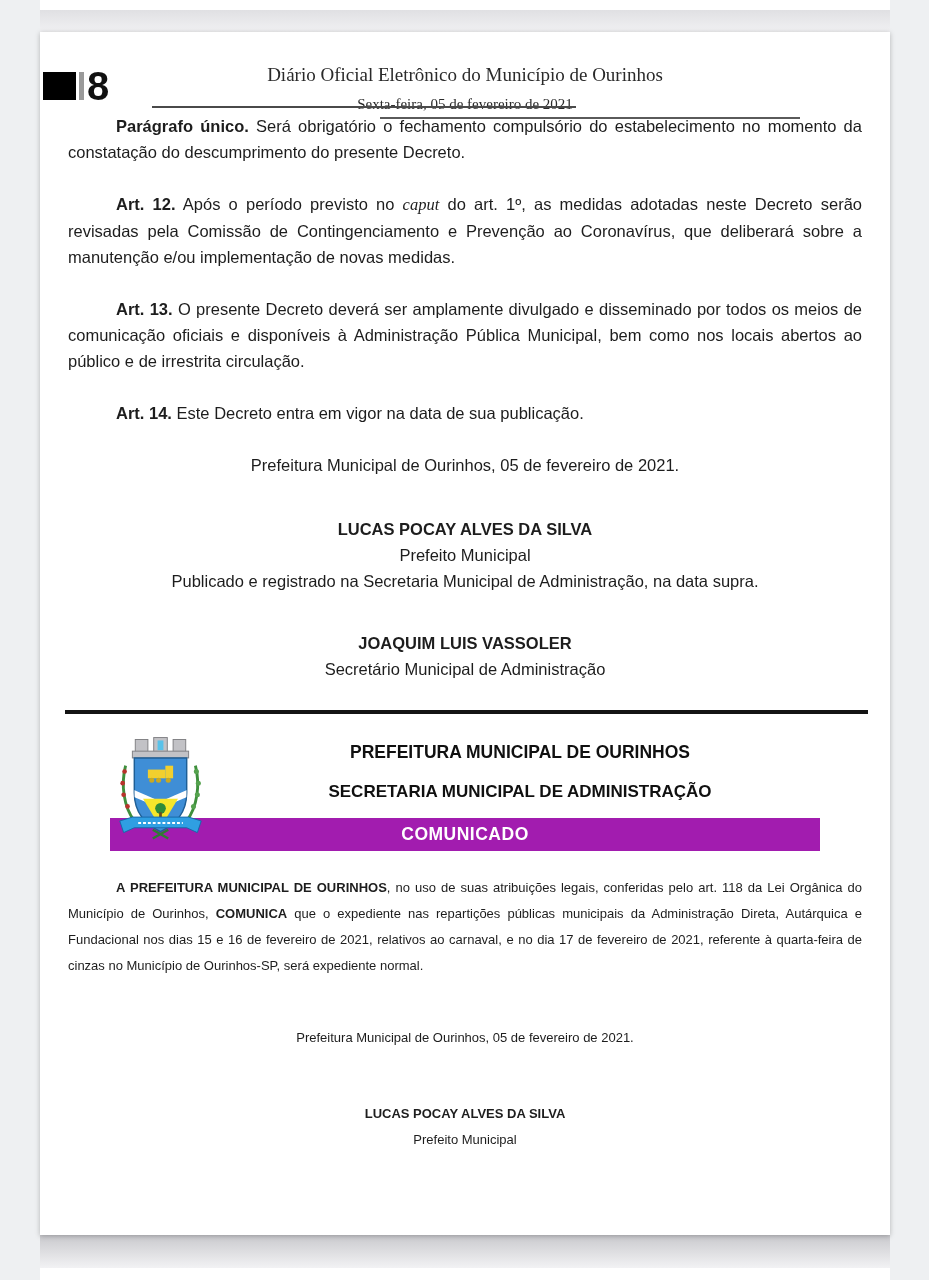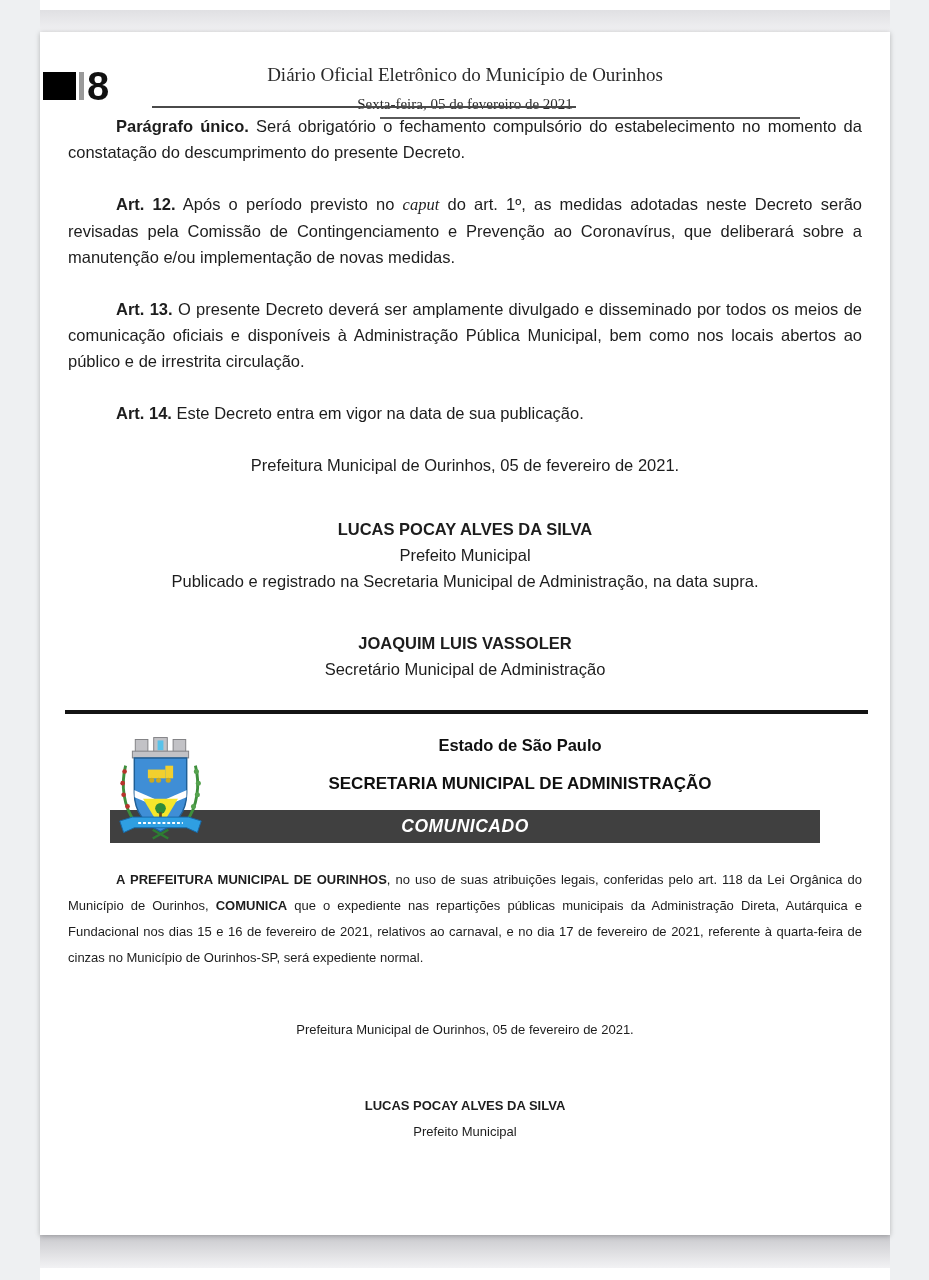--- a/index.html
+++ b/index.html
@@ -159,26 +159,26 @@
           <rect x="48.6" y="78" width="2.8" height="8" fill="#6b4a1f"></rect>
         </g>
 
         <path d="M8 87 L21 83 L79 83 L92 87 L88 99 L77 94 L23 94 L12 99 z" fill="#2f9fe2" stroke="#1668a8" stroke-width="1"></path>
         <line x1="27" y1="89" x2="73" y2="89" stroke="#ffffff" stroke-width="2" stroke-dasharray="3 2"></line>
 
         <path d="M42 96 L58 105 M58 96 L42 105" stroke="#2e7d32" stroke-width="2.5"></path>
       </svg>
     </div>
     <div class="org-lines">
-      <div class="org-line2">Estado de São Paulo</div>
+      <div class="org-line1">PREFEITURA MUNICIPAL DE OURINHOS</div>
       <div class="org-line3">SECRETARIA MUNICIPAL DE ADMINISTRAÇÃO</div>
     </div>
   </div>
 
-  <div class="banner" style="background-color: #404040; color: rgb(255, 255, 255); font-style: italic;">COMUNICADO</div>
+  <div class="banner" style="background-color: #a21caf; color: rgb(255, 255, 255);">COMUNICADO</div>
 
   <div class="doc comunicado-body">
     <p><b>A PREFEITURA MUNICIPAL DE OURINHOS</b><span>, no uso de suas atribuições legais, conferidas pelo art. 118 da Lei Orgânica do Município de Ourinhos,</span>
       <b>COMUNICA</b>
       <span>que o expediente nas repartições públicas municipais da Administração Direta, Autárquica e Fundacional nos dias 15 e 16 de fevereiro de 2021, relativos ao carnaval, e no dia 17 de fevereiro de 2021, referente à quarta-feira de cinzas no Município de Ourinhos-SP, será expediente normal.</span></p>
 
     <p class="center c-dateline">Prefeitura Municipal de Ourinhos, 05 de fevereiro de 2021.</p>
 
     <div class="c-sig">
       <p class="center sig-name">LUCAS POCAY ALVES DA SILVA</p>

